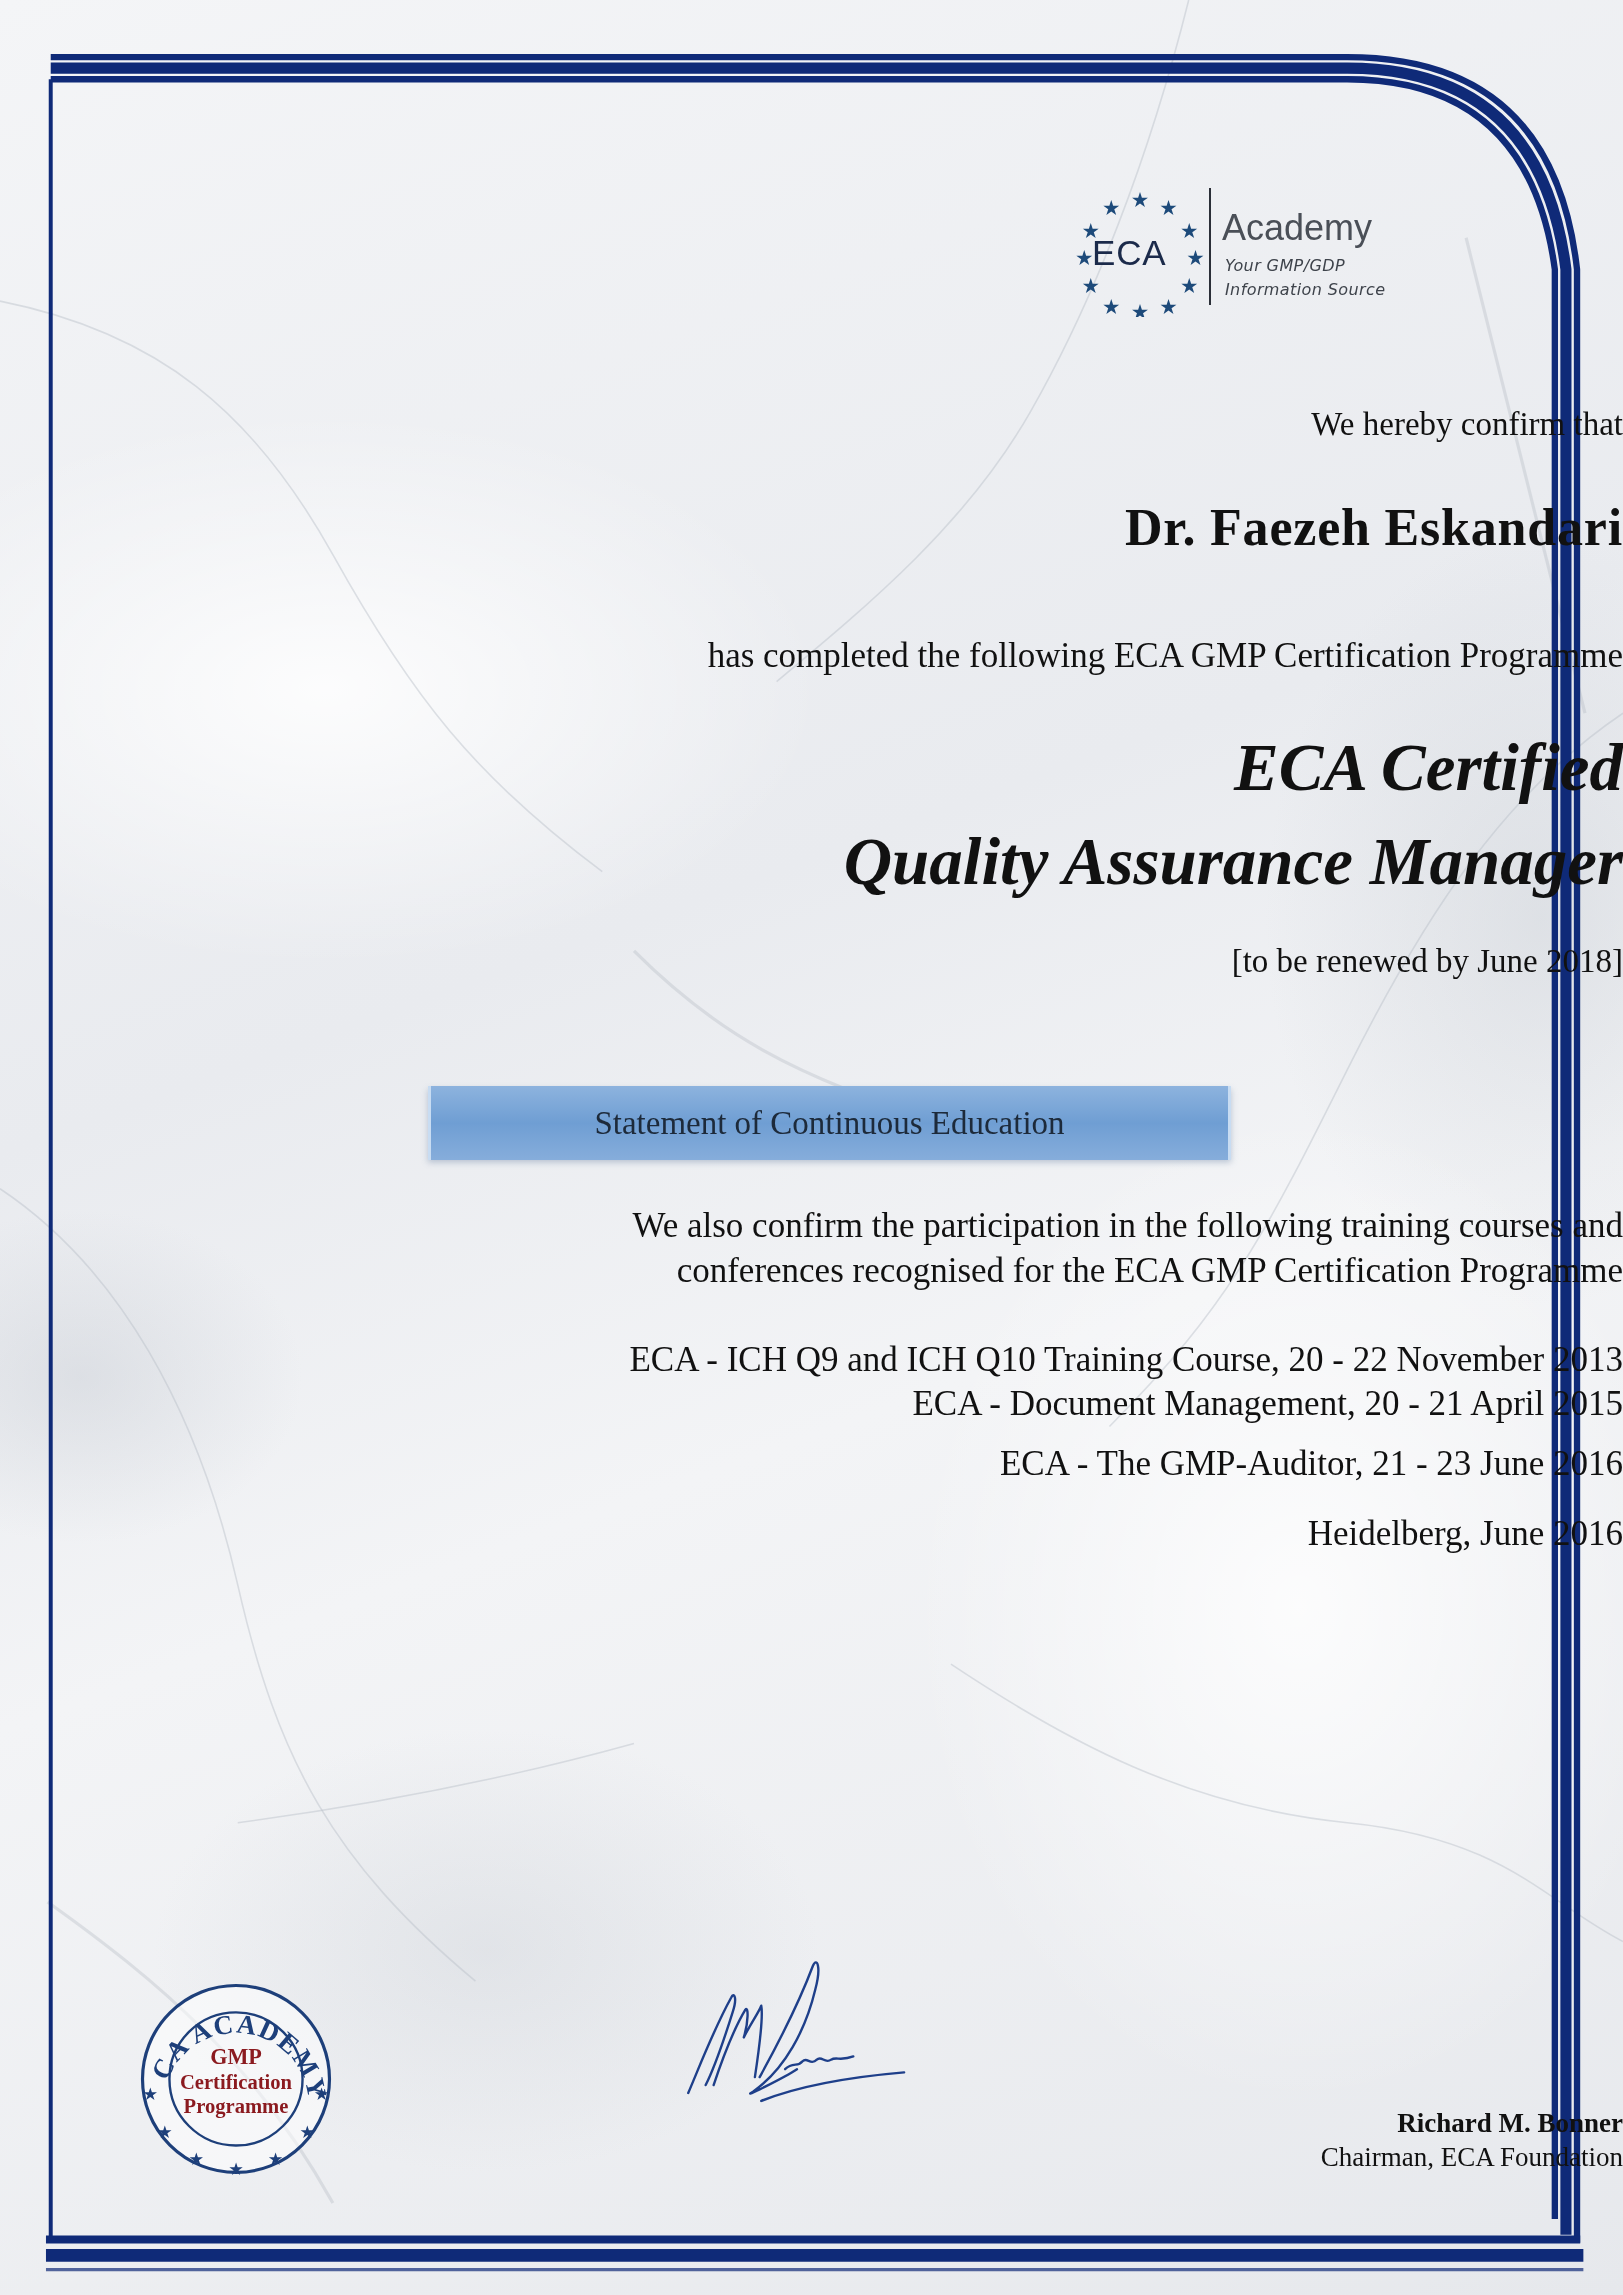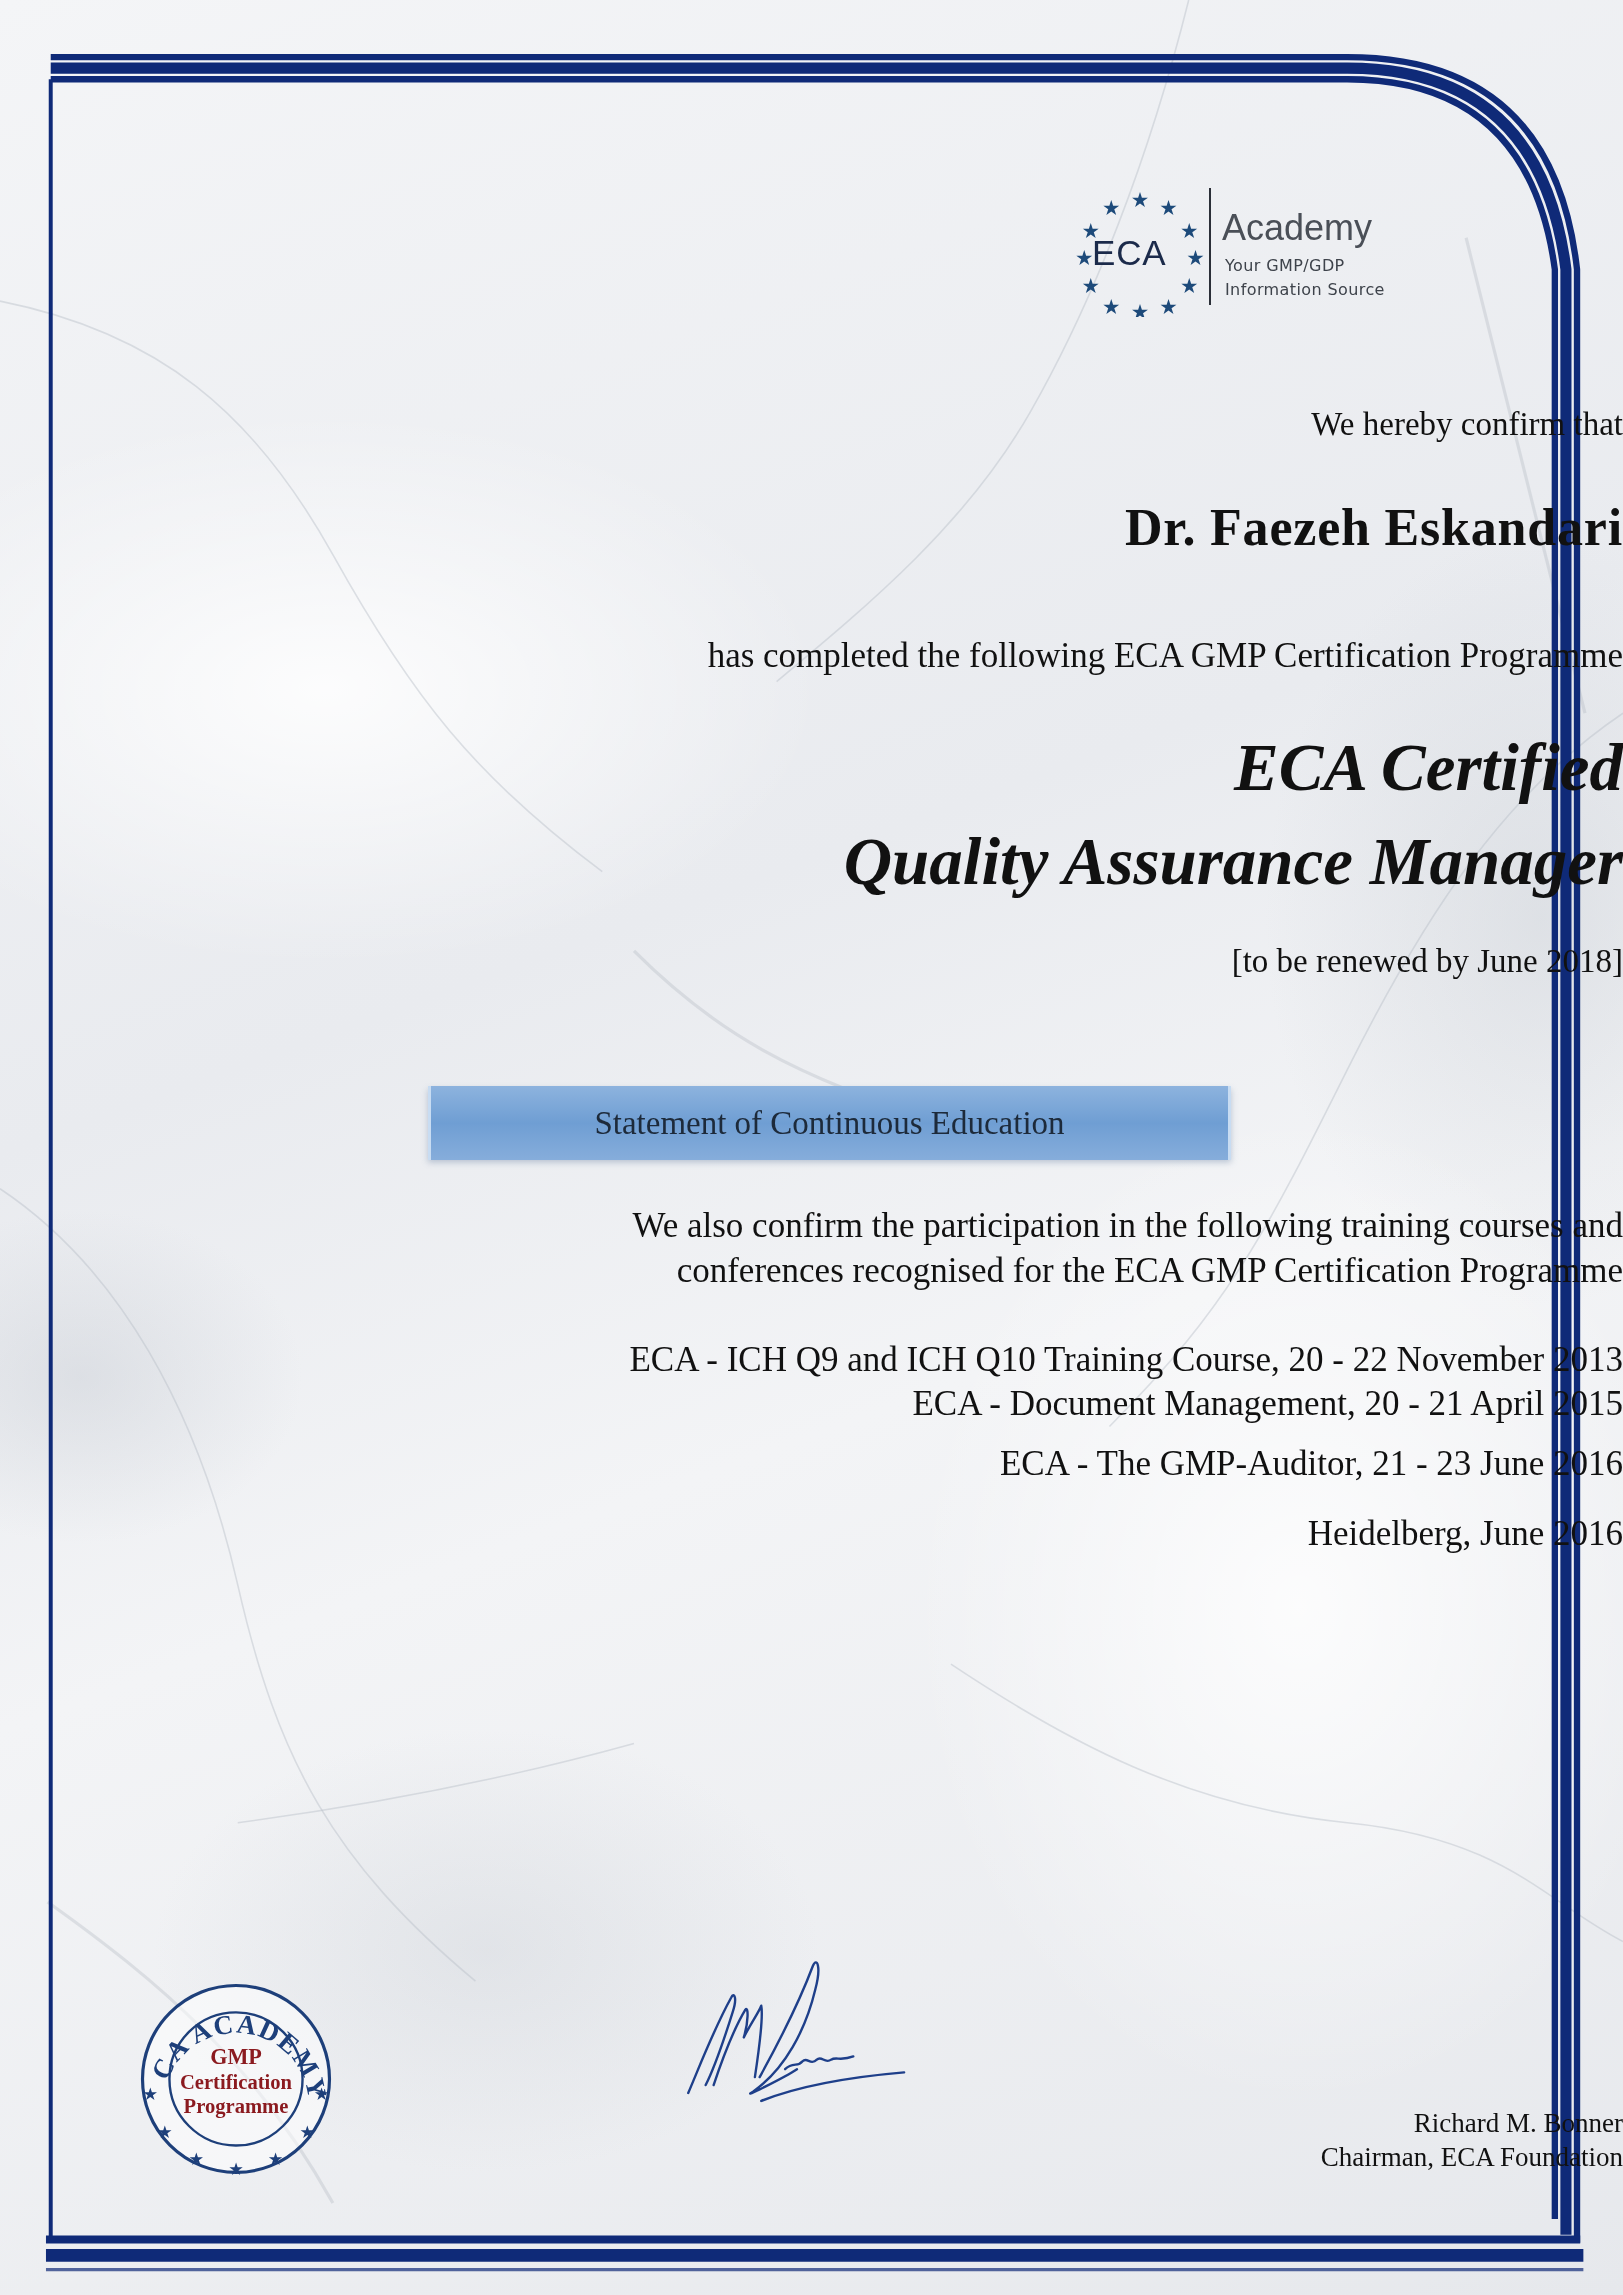--- a/index.html
+++ b/index.html
@@ -21,21 +21,21 @@
   }
   svg.veins { position:absolute; inset:0; }
   svg.frame { position:absolute; inset:0; }
 
   .center-text { position:absolute; left:0; width:1623px; text-align:right; }
 
   .logo { position:absolute; left:1070px; top:174px; width:380px; height:143px; }
   .logo .eca { position:absolute; left:22px; top:59px; font-family:"Liberation Sans","DejaVu Sans",sans-serif; font-size:35px; color:#1b2a4a; letter-spacing:0.8px; }
   .logo .divider { position:absolute; left:139px; top:14.3px; width:2.4px; height:117px; background:#2b2f38; }
   .logo .academy { position:absolute; left:152px; top:33px; font-family:"Liberation Sans","DejaVu Sans",sans-serif; font-size:36px; color:#4a4f57; }
-  .logo .tag1, .logo .tag2 { position:absolute; left:155px; font-family:"DejaVu Sans",sans-serif; font-size:16px; color:#3e434b; letter-spacing:0.4px; }
+  .logo .tag1, .logo .tag2 { position:absolute; left:155px; font-family:"DejaVu Sans",sans-serif; font-style:italic; font-size:16px; color:#3e434b; letter-spacing:0.4px; }
   .logo .tag1 { top:82px; }
   .logo .tag2 { top:106px; }
 
   .hereby { top:406px; font-size:33px; }
   .name { top:498px; font-size:52px; font-weight:bold; letter-spacing:0.8px; }
   .completed { top:636px; font-size:35px; }
   .title1 { top:729px; font-size:67px; font-weight:bold; font-style:italic; }
   .title2 { top:823px; font-size:67px; font-weight:bold; font-style:italic; }
   .renew { top:943px; font-size:33px; }
 
@@ -51,21 +51,21 @@
   .confirm1 { top:1206px; font-size:35px; }
   .confirm2 { top:1251px; font-size:35px; }
   .course { font-size:35px; }
   .course0 { top:1340px; }
   .course1 { top:1384px; }
   .course2 { top:1444px; }
   .place { top:1514px; font-size:35px; }
 
   .seal { position:absolute; left:133px; top:1972px; width:206px; height:206px; }
   .signature { position:absolute; left:666px; top:1950px; width:254px; height:159px; }
-  .signer { top:2108px; font-size:27px; }
+  .signer { top:2108px; font-size:27px;font-weight:bold; }
   .signer-role { top:2142px; font-size:27px; }
 </style>
 </head>
 <body>
 
 <div class="marble"></div>
 
 <svg class="veins" width="1623" height="2295" viewBox="0 0 2048 2896">
   <g fill="none" stroke="#b9bec7" stroke-opacity="0.45" stroke-width="2">
     <path d="M0 380 C 200 420, 320 520, 420 700 S 600 980, 760 1100"></path>

